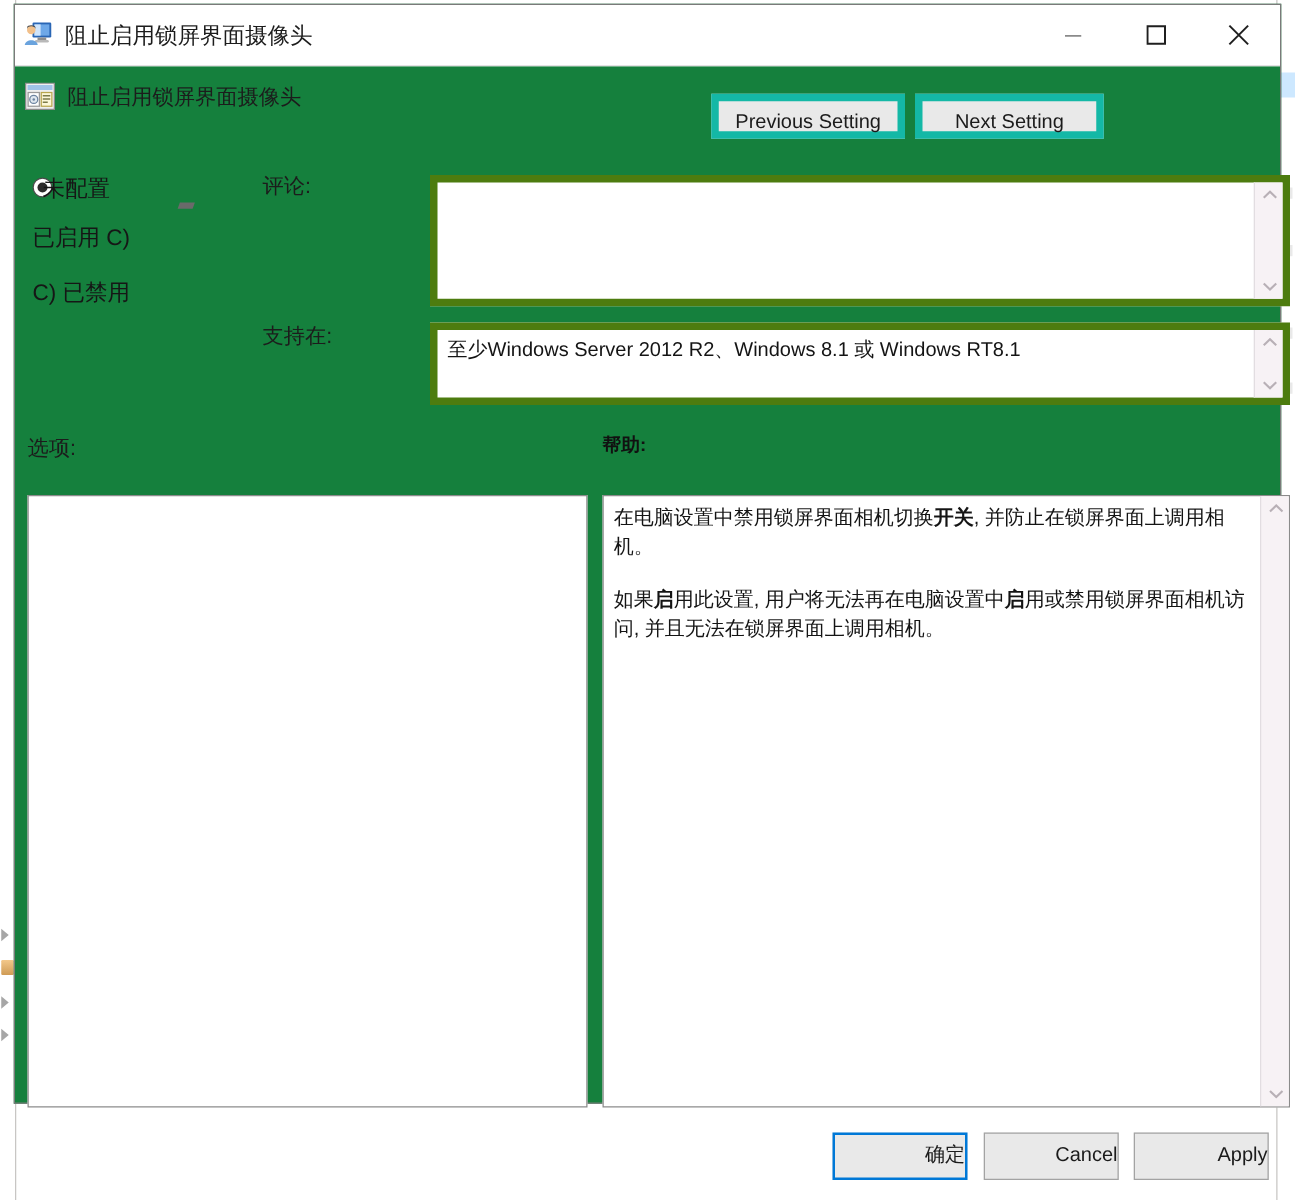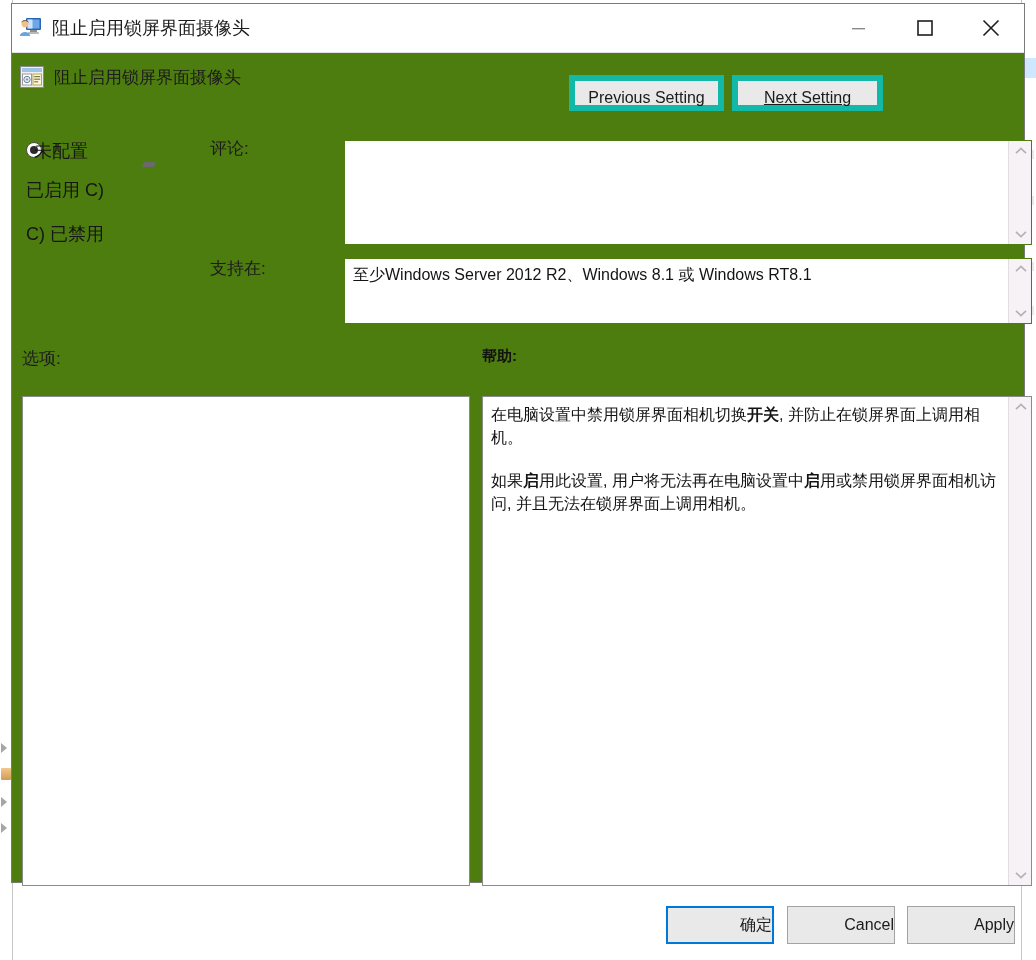--- a/index.html
+++ b/index.html
@@ -66,21 +66,21 @@
     background: #e9e9e9;
     border-left: 1px solid #6f6f6f;
   }
 
   
   #dialog {
     position: absolute;
     left: 11px; top: 3px;
     width: 1014px;
     height: 880px;
-    background: #4d7c0f;
+    background: #15803d;
     border: 1px solid #7a7a7a;
     box-sizing: border-box;
   }
 
   
   #titlebar {
     position: absolute;
     left: 0; top: 0;
     right: 0;
     height: 49px;
@@ -141,21 +141,21 @@
     border: 6px solid #14b8a6;
     font-family: "Liberation Sans", sans-serif;
     font-size: 16px;
     color: #1b1b1b;
     line-height: 34px;
     text-align: center;
     box-sizing: border-box;
     cursor: default;
   }
   #btn-prev-setting { left: 557px; width: 155px; }
-  #btn-next-setting { left: 720px; width: 151px; text-decoration: underline; }
+  #btn-next-setting { left: 720px; width: 151px; }
 
   
   #state-col {
     position: absolute;
     left: 0; top: 118px;
     width: 190px;
     height: 220px;
   }
   .radio-row {
     position: absolute;
@@ -208,21 +208,21 @@
     font-size: 17px;
     color: #1c1c1c;
     white-space: nowrap;
   }
   #label-comment   { left: 198px; top: 133px; }
   #label-supported { left: 198px; top: 253px; }
 
   .textbox {
     position: absolute;
     background: #ffffff;
-    border: 1px solid #4d7c0f;
+    border: 6px solid #4d7c0f;
     box-sizing: border-box;
   }
   #comment-box  { left: 332px; top: 136px; width: 688px; height: 105px; }
   #supported-box{ left: 332px; top: 254px; width: 688px; height: 66px; }
   #supported-text {
     position: absolute;
     left: 8px; top: 6px;
     font-size: 16px;
     color: #141414;
     white-space: nowrap;

